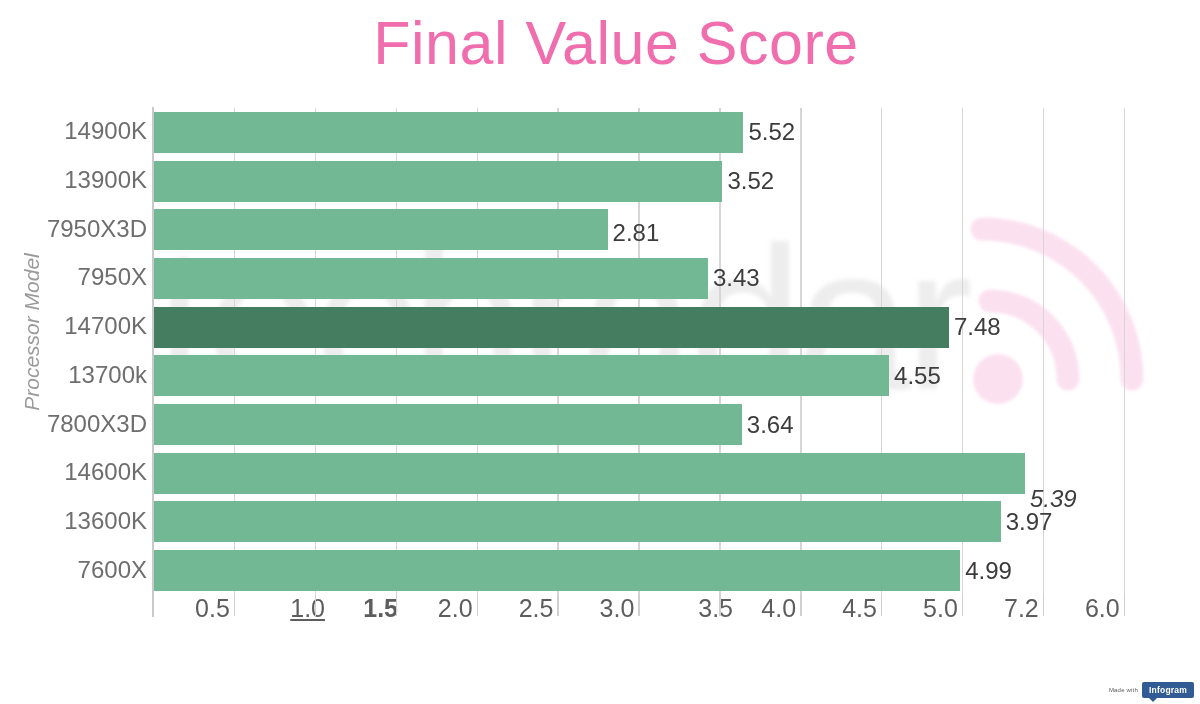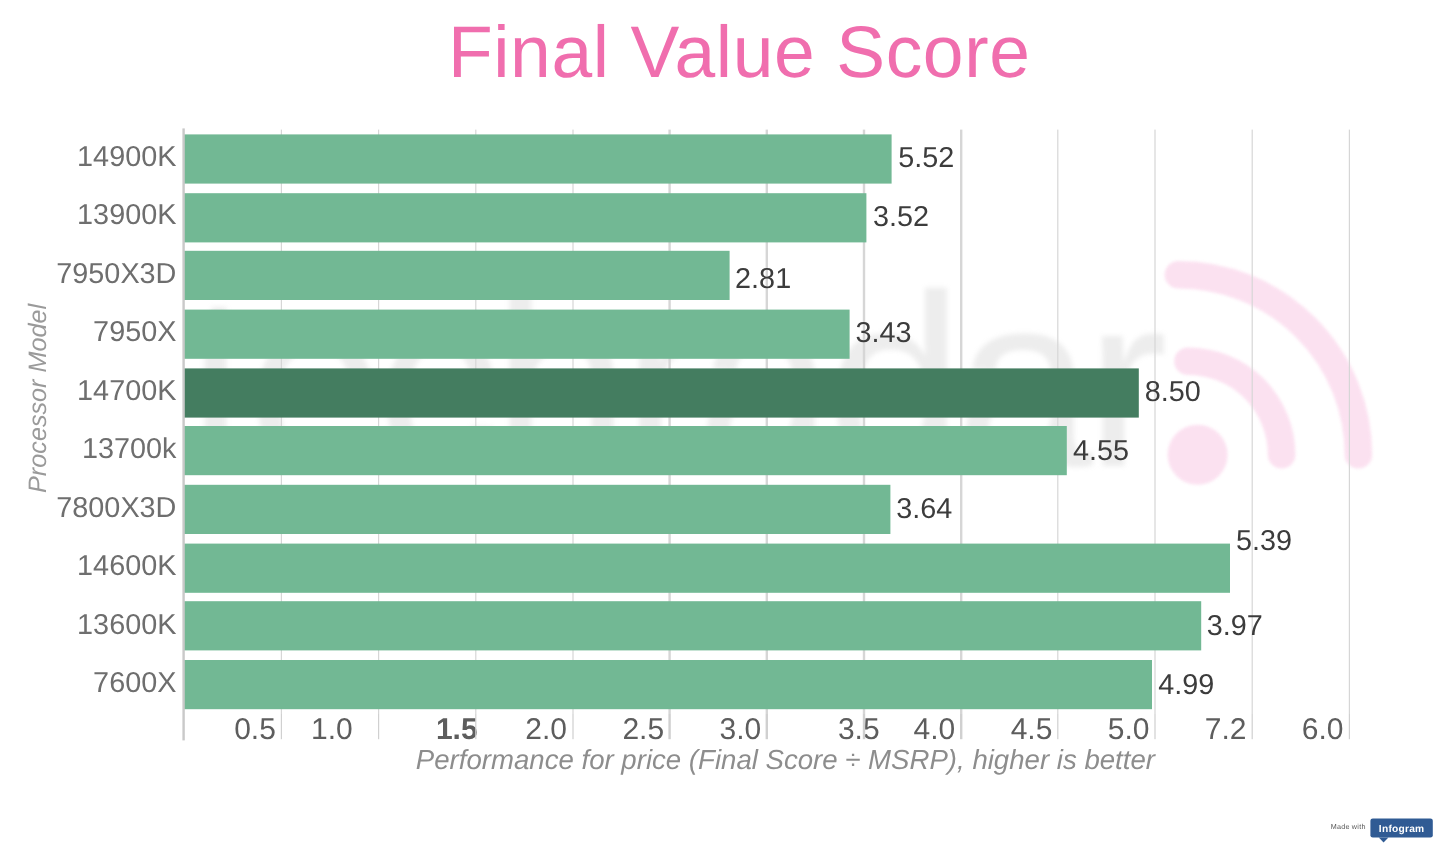--- a/index.html
+++ b/index.html
@@ -217,32 +217,31 @@
       <div class="gridline" style="left: 404.435px;"></div>
       <div class="gridline" style="left: 485.323px;"></div>
       <div class="gridline" style="left: 566.21px;"></div>
       <div class="gridline" style="left: 647.097px;"></div>
       <div class="gridline" style="left: 727.984px;"></div>
       <div class="gridline" style="left: 808.871px;"></div>
       <div class="gridline" style="left: 889.758px;"></div>
       <div class="gridline" style="left: 970.645px;"></div>
     </div>
 
-  <div id="x-axis-title">Performance for price (Final Score ÷ MSRP), higher is better</div>
   <div id="y-axis-title">Processor Model</div>
 
   <div id="credit-badge">
     <span id="credit-made-with">Made with</span>
     <span id="credit-brand">Infogram</span>
   </div>
 
 <div class="tickmark" style="left: 233.887px;"></div>
     <div class="xtick-label" style="width: 70px; left: 159.887px;">0.5</div>
     <div class="tickmark" style="left: 314.774px;"></div>
-    <div class="xtick-label" style="width: 70px; left: 224px;">1.0</div>
+    <div class="xtick-label" style="width: 70px; left: 255px; text-decoration: underline;">1.0</div>
     <div class="tickmark" style="left: 395.661px;"></div>
     <div class="xtick-label" style="width: 70px; left: 328px; font-weight: bold;">1.5</div>
     <div class="tickmark" style="left: 476.548px;"></div>
     <div class="xtick-label" style="width: 70px; left: 402.548px;">2.0</div>
     <div class="tickmark" style="left: 557.435px;"></div>
     <div class="xtick-label" style="width: 70px; left: 483.435px;">2.5</div>
     <div class="tickmark" style="left: 638.323px;"></div>
     <div class="xtick-label" style="width: 70px; left: 564.323px;">3.0</div>
     <div class="tickmark" style="left: 719.21px;"></div>
     <div class="xtick-label" style="width: 70px; left: 663px;">3.5</div>
@@ -272,36 +271,36 @@
     <div class="bar-value" style="left: 612.585px; top: 233px;">2.81</div>
     <div class="cat-label" style="top: 214.75px;">7950X3D</div>
     <div class="bar-row" style="top: 257.95px; left: 153px; width: 554.885px;">
       <div class="bar" style="width: 554.885px;"></div>
     </div>
     <div class="bar-value" style="left: 712.885px; top: 278.45px;">3.43</div>
     <div class="cat-label" style="top: 263.45px;">7950X</div>
     <div class="bar-row" style="top: 306.65px; left: 153px; width: 795.929px;">
       <div class="bar highlight" style="width: 795.929px;"></div>
     </div>
-    <div class="bar-value" style="left: 953.929px; top: 327.15px;">8.50</div>
+    <div class="bar-value" style="left: 953.929px; top: 327.15px;">7.48</div>
     <div class="cat-label" style="top: 312.15px;">14700K</div>
     <div class="bar-row" style="top: 355.35px; left: 153px; width: 736.073px;">
       <div class="bar" style="width: 736.073px;"></div>
     </div>
     <div class="bar-value" style="left: 894.073px; top: 375.85px;">4.55</div>
     <div class="cat-label" style="top: 360.85px;">13700k</div>
     <div class="bar-row" style="top: 404.05px; left: 153px; width: 588.858px;">
       <div class="bar" style="width: 588.858px;"></div>
     </div>
     <div class="bar-value" style="left: 746.858px; top: 424.55px;">3.64</div>
     <div class="cat-label" style="top: 409.55px;">7800X3D</div>
     <div class="bar-row" style="top: 452.75px; left: 153px; width: 871.963px;">
       <div class="bar" style="width: 871.963px;"></div>
     </div>
-    <div class="bar-value" style="left: 1029.96px; top: 451px;">5.39</div>
+    <div class="bar-value" style="left: 1029.96px; top: 499px; font-style: italic;">5.39</div>
     <div class="cat-label" style="top: 458.25px;">14600K</div>
     <div class="bar-row" style="top: 501.45px; left: 153px; width: 847.697px;">
       <div class="bar" style="width: 847.697px;"></div>
     </div>
     <div class="bar-value" style="left: 1005.7px; top: 521.95px;">3.97</div>
     <div class="cat-label" style="top: 506.95px;">13600K</div>
     <div class="bar-row" style="top: 550.15px; left: 153px; width: 807.253px;">
       <div class="bar" style="width: 807.253px;"></div>
     </div>
     <div class="bar-value" style="left: 965.253px; top: 570.65px;">4.99</div>

